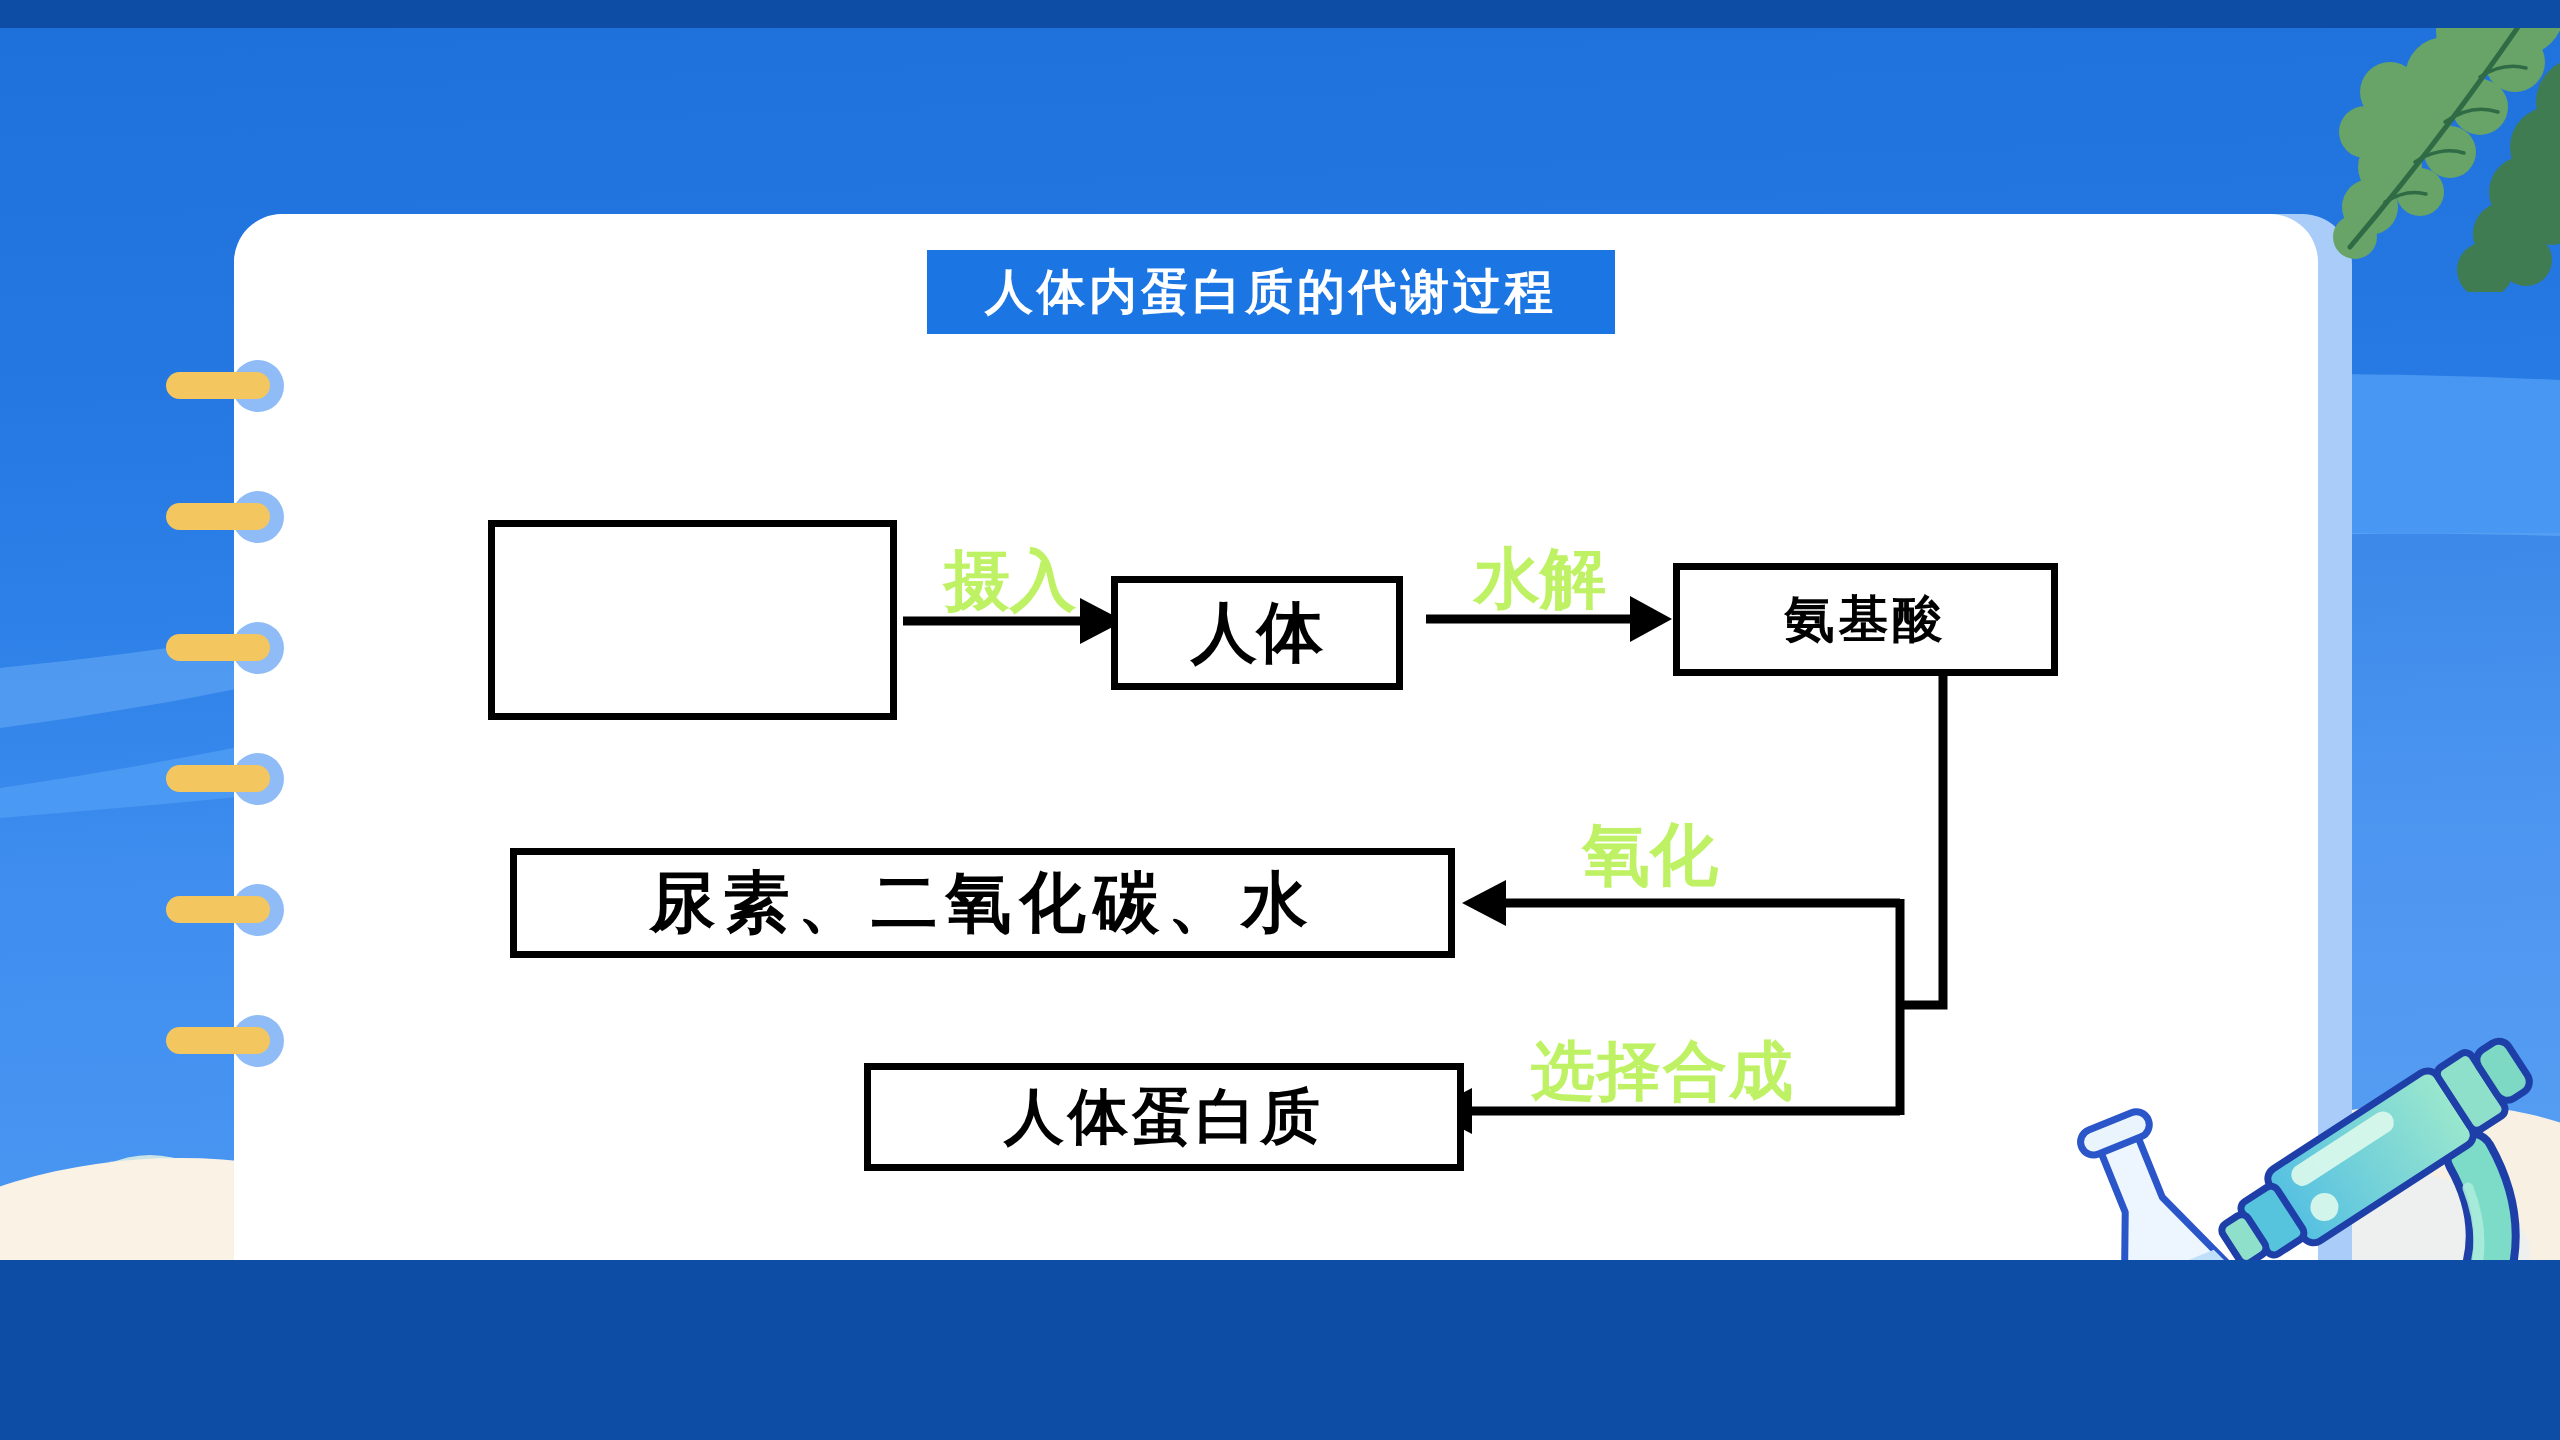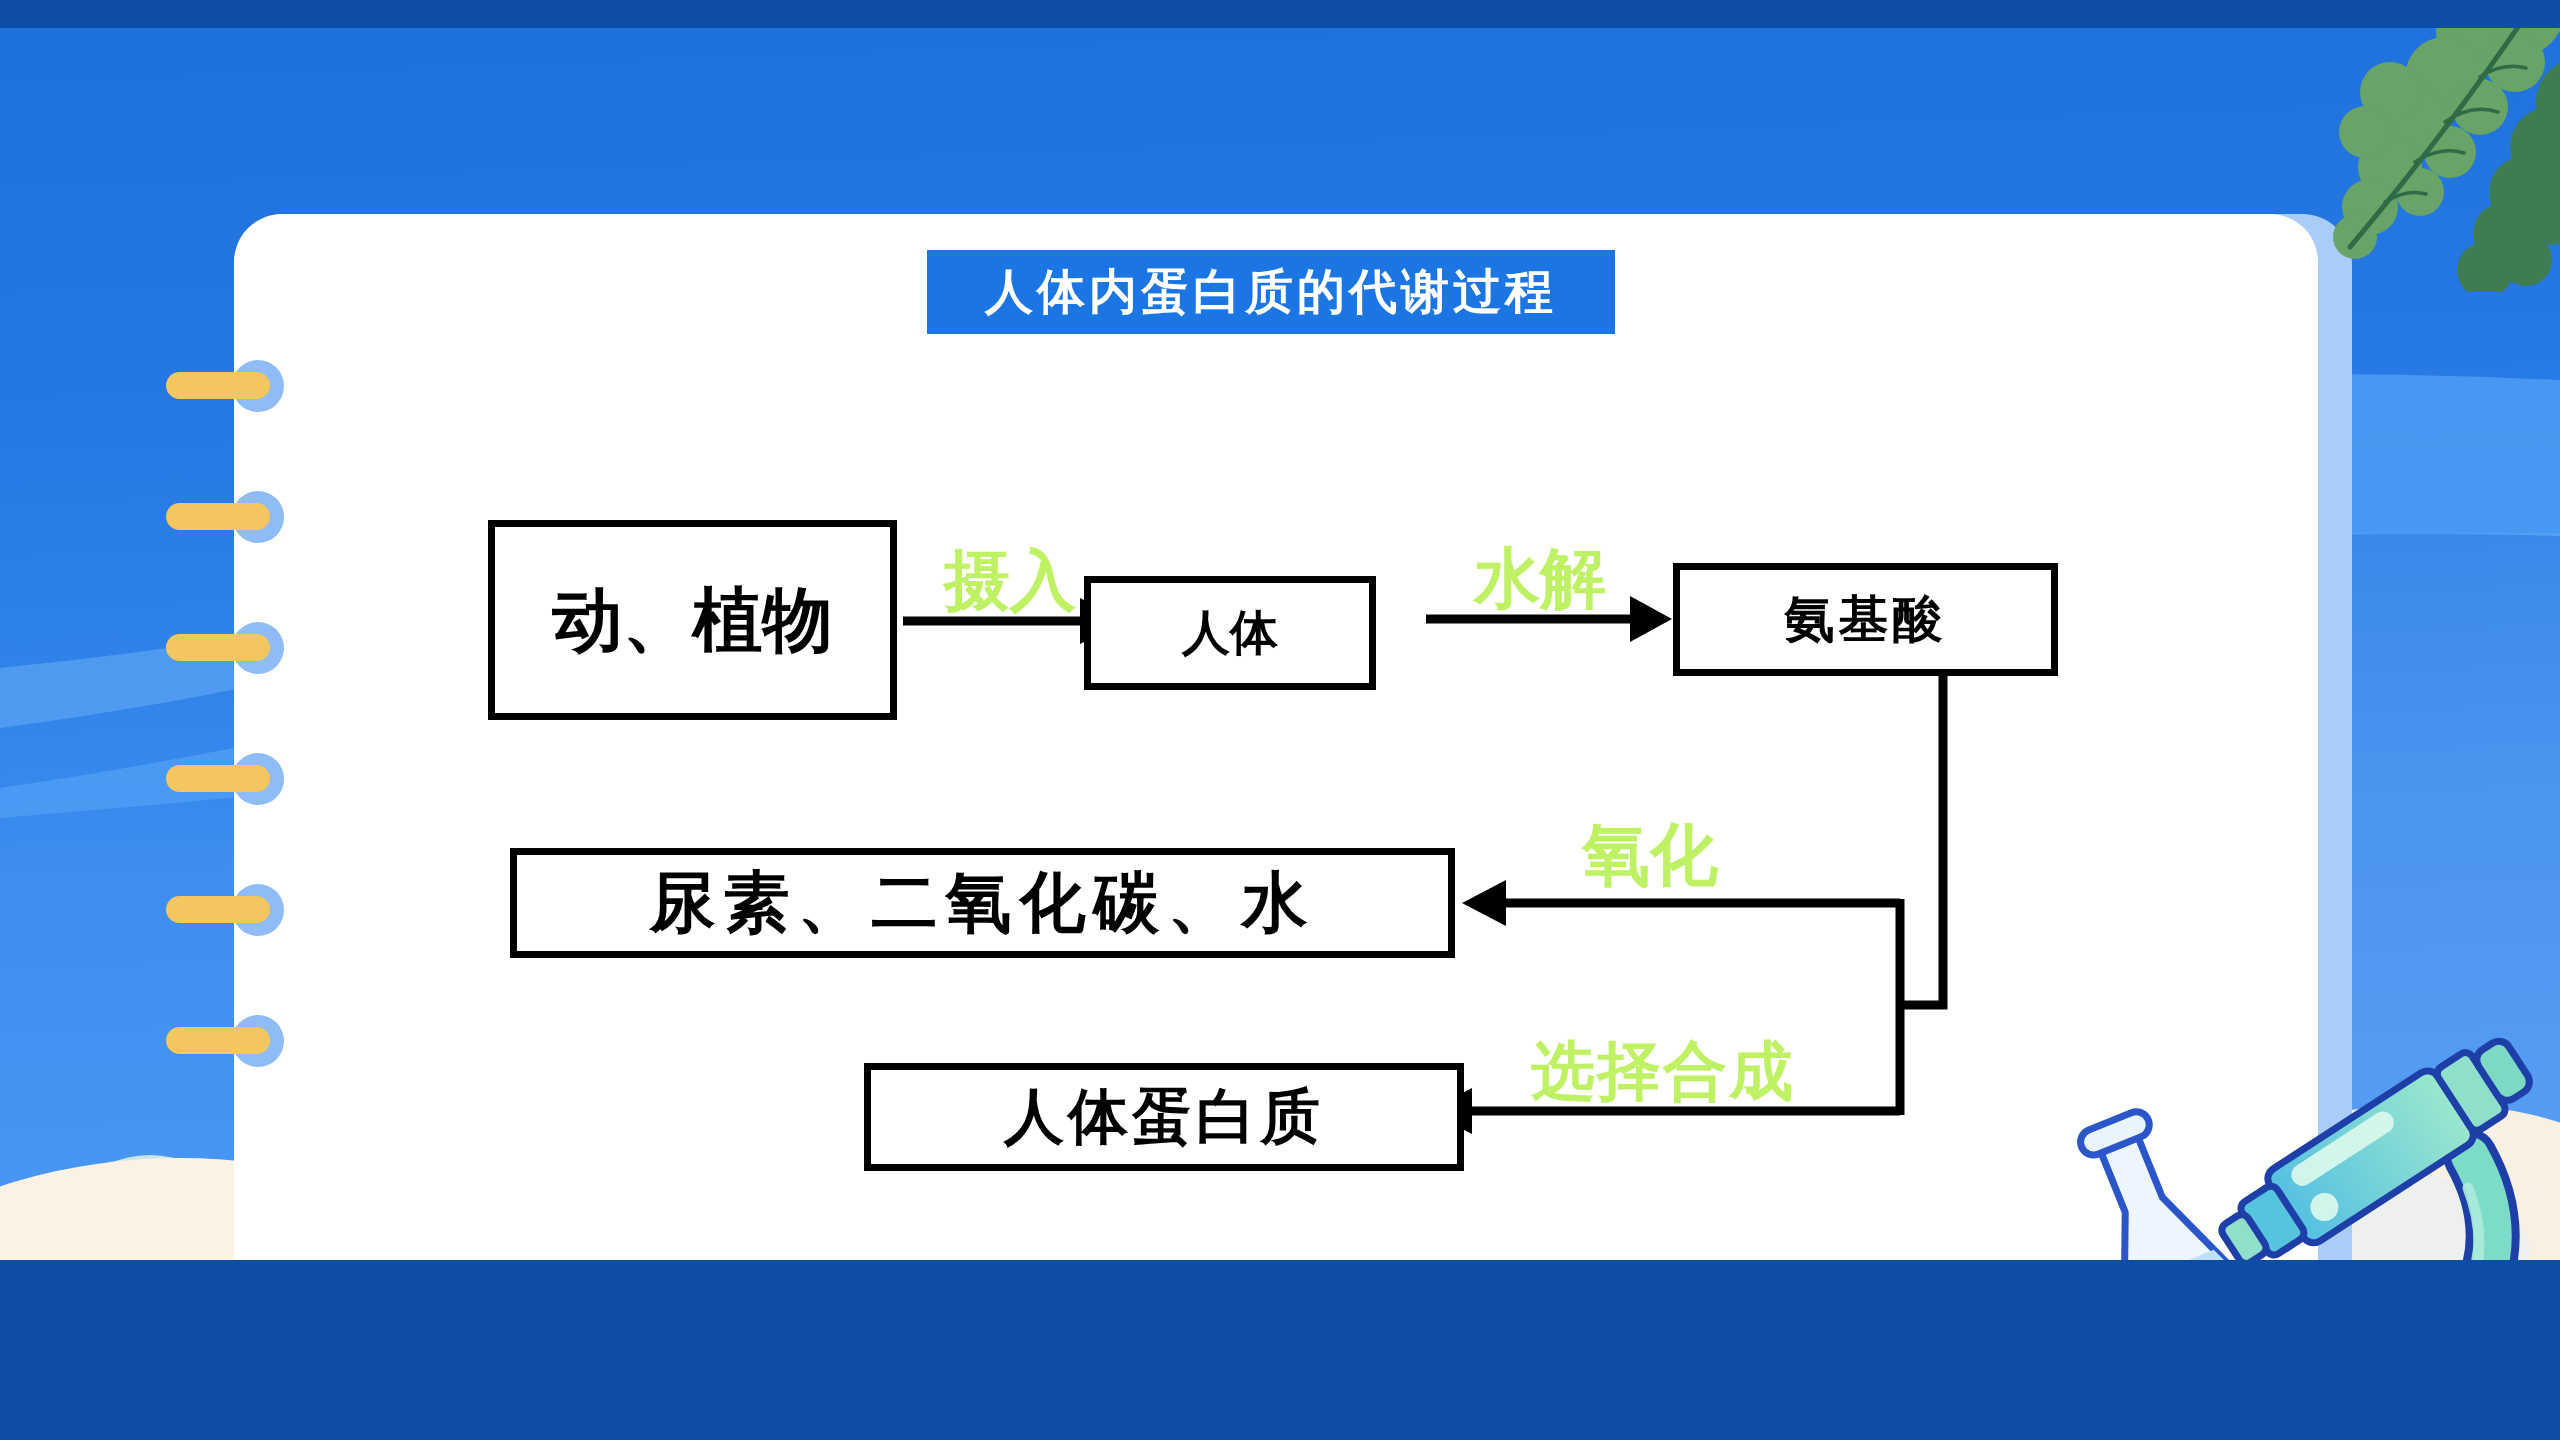--- a/index.html
+++ b/index.html
@@ -41,21 +41,21 @@
     font-size:48px; font-weight:700; letter-spacing:4px;
   }
   
   .node {
     position:absolute; box-sizing:border-box;
     border:7px solid #000; background:#fff; color:#000;
     display:flex; flex-direction:column; align-items:center; justify-content:center;
     font-weight:700; line-height:1.38; white-space:nowrap;
   }
   .n-source  { left:488px;  top:492px;  width:409px; height:200px; font-size:70px; }
-  .n-body    { left:1084px; top:548px;  width:292px; height:114px; font-size:48px; }
+  .n-body    { left:1111px; top:548px;  width:292px; height:114px; font-size:66px; }
   .n-amino   { left:1673px; top:535px;  width:385px; height:113px; font-size:50px; letter-spacing:4px; }
   .n-waste   { left:510px;  top:820px;  width:945px; height:110px; font-size:66px; letter-spacing:8px; }
   .n-protein { left:864px;  top:1035px; width:600px; height:108px; font-size:60px; letter-spacing:4px; }
   
   .edge-label {
     position:absolute; color:#bef264; font-weight:700; text-align:center; white-space:nowrap;
   }
   .l-ingest   { left:860px;  top:508px;  width:300px; font-size:66px; }
   .l-hydro    { left:1390px; top:506px;  width:300px; font-size:66px; }
   .l-oxid     { left:1500px; top:782px;  width:300px; font-size:68px; }
@@ -135,21 +135,20 @@
     <line class="cline" x1="1900" y1="871" x2="1900" y2="1087"></line>
 
     <line class="cline" x1="1900" y1="875" x2="1504" y2="875"></line>
     <polygon class="chead" points="1462,875 1506,852 1506,898"></polygon>
 
     <line class="cline" x1="1900" y1="1083" x2="1470" y2="1083"></line>
     <polygon class="chead" points="1428,1083 1472,1060 1472,1106"></polygon>
   </svg>
 
   <div class="node n-source">
-    <span>动、植物</span>
   </div>
   <div class="node n-body">
     <span>人体</span>
   </div>
   <div class="node n-amino">
     <span>氨基酸</span>
   </div>
   <div class="node n-waste">
     <span>尿素、二氧化碳、水</span>
   </div>

